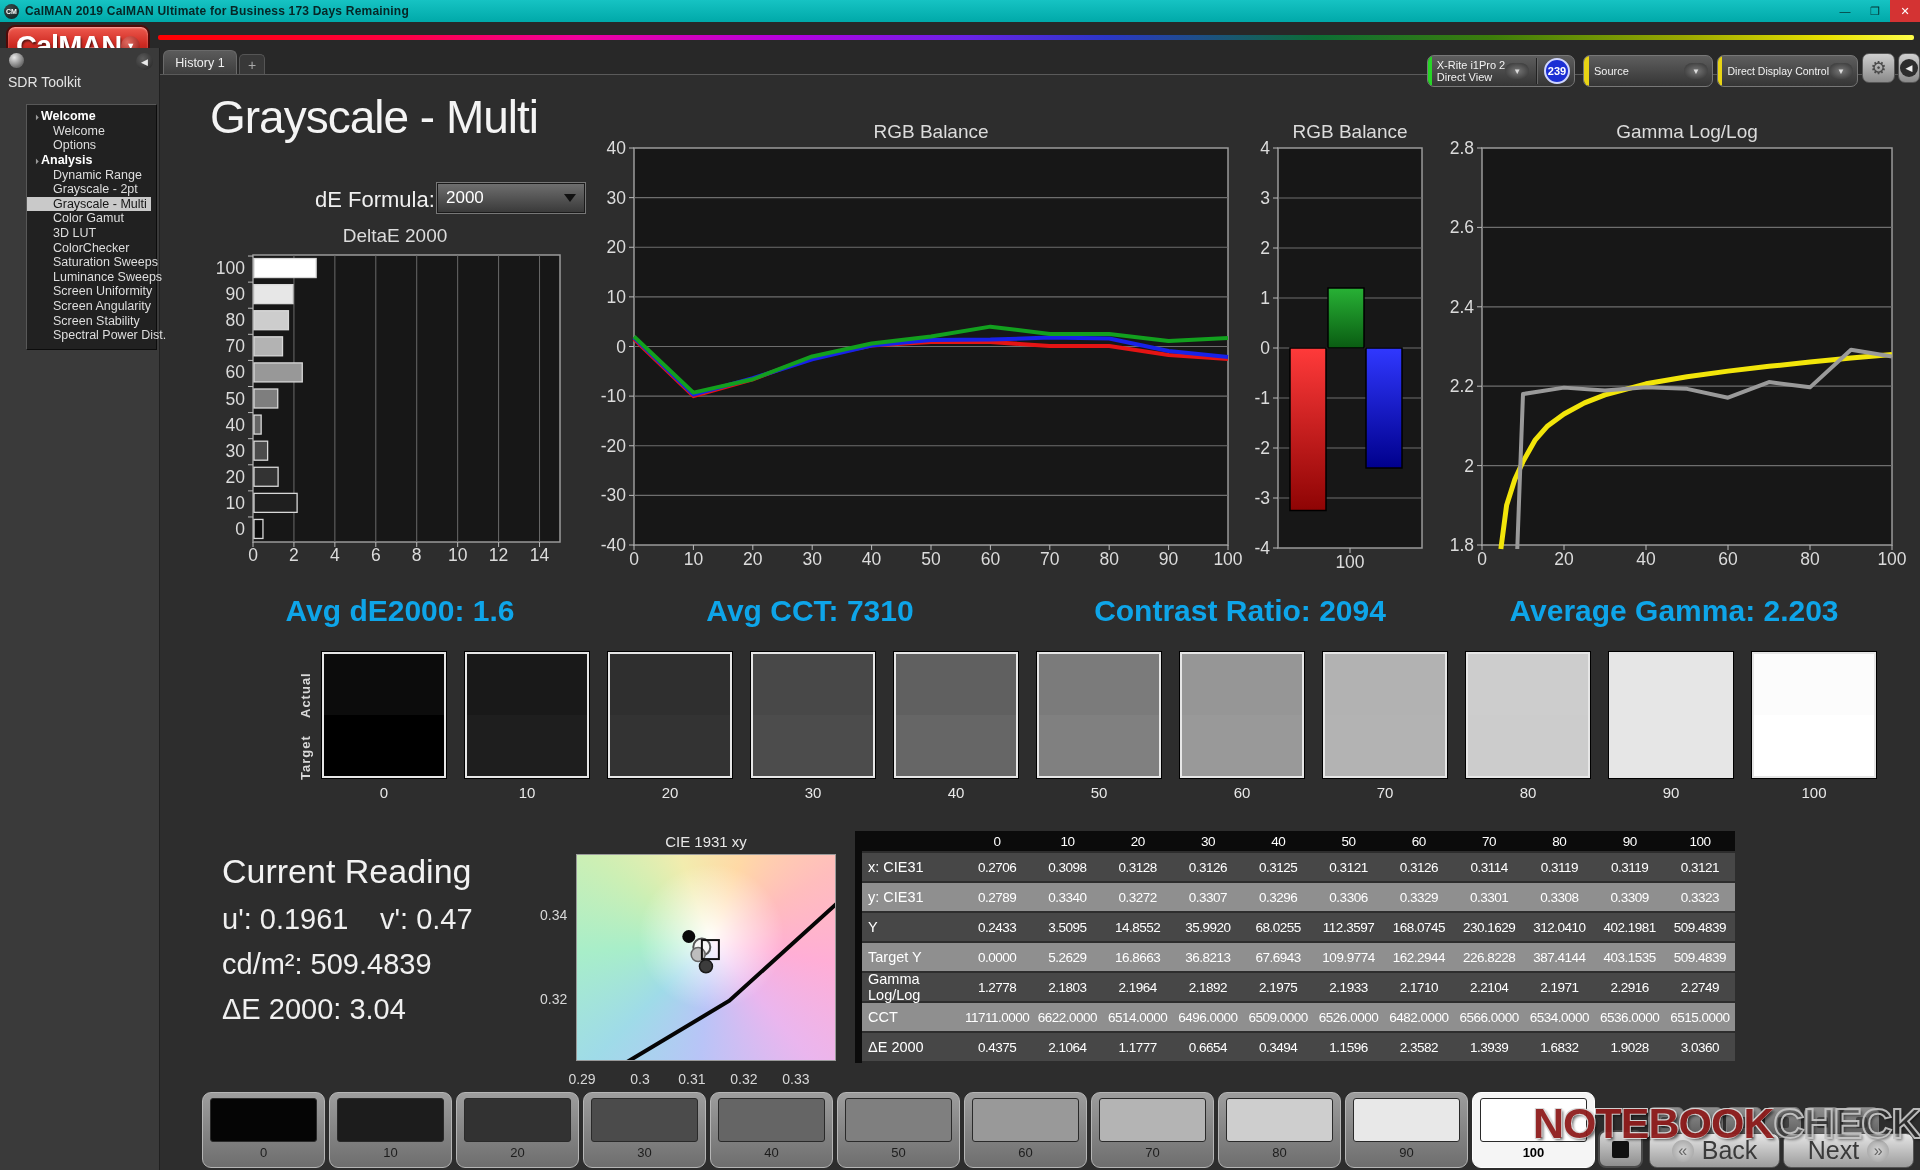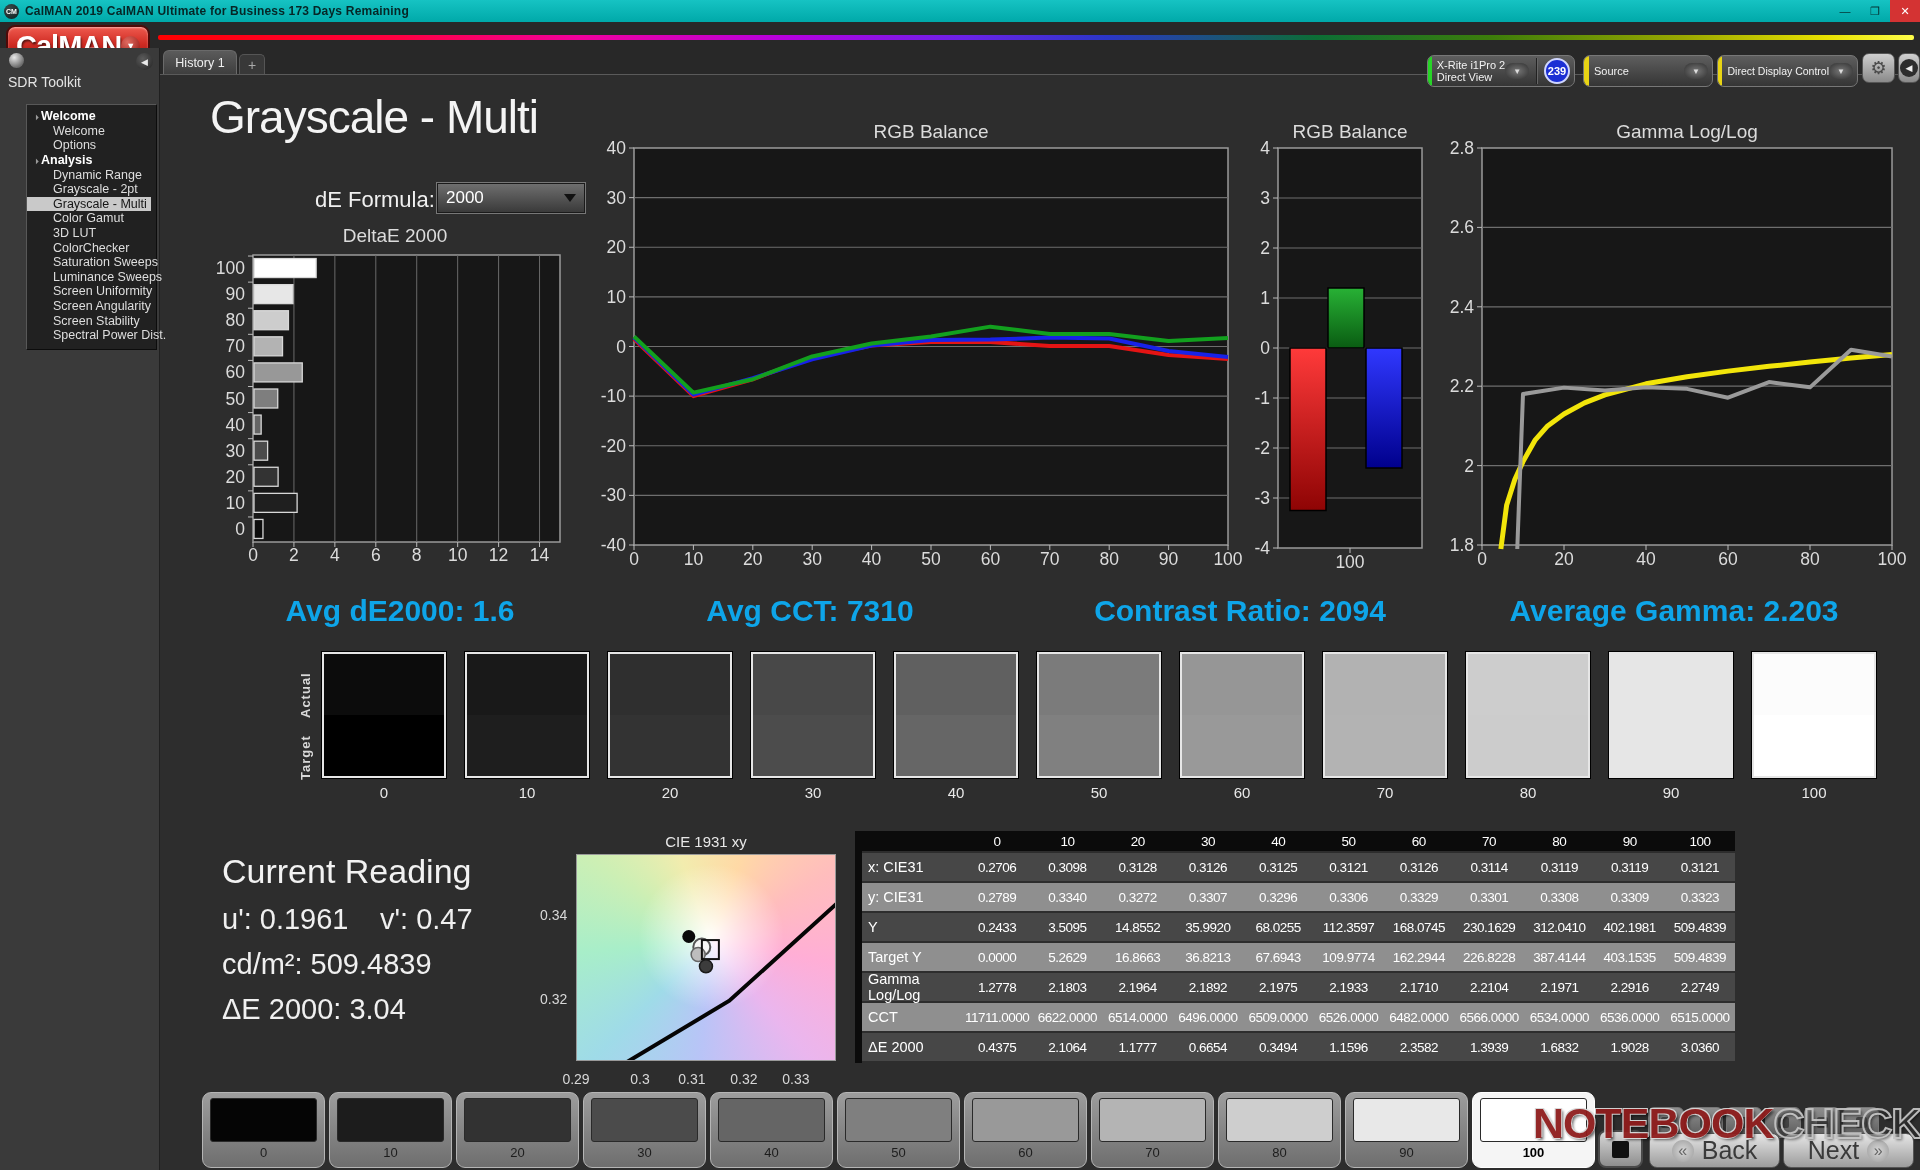--- a/index.html
+++ b/index.html
@@ -548,21 +548,21 @@
     <svg id="cie-overlay" width="258" height="205" style="position:absolute;left:0;top:0;">
         <path d="M 49.91999999999999 207.06000000000003 L 152.35999999999996 145.74000000000004 L 259.99999999999994 48.30000000000004" fill="none" stroke="#050505" stroke-width="4"></path>
         <circle cx="111.79999999999981" cy="81.48000000000012" r="6.5" fill="#0a0a0a"></circle>
         <circle cx="124.79999999999983" cy="91.98000000000013" r="8.5" fill="#f6f6f6" stroke="#555" stroke-width="2"></circle>
         <circle cx="121.15999999999994" cy="99.53999999999999" r="7" fill="#bdbdbd" stroke="#666" stroke-width="1.5"></circle>
         <rect x="124.87999999999988" y="85.08000000000013" width="17" height="19" fill="none" stroke="#111" stroke-width="2"></rect>
         <circle cx="128.95999999999995" cy="111.3000000000001" r="6.5" fill="#3c3c3c" stroke="#1a1a1a" stroke-width="1.5"></circle>
       </svg>
   </div>
   <div id="cie-xlabels">
-      <span style="left: 0;">0.29</span>
+      <span style="left: 6px;">0.29</span>
       <span style="left: 63.96px;">0.3</span>
       <span style="left: 115.96px;">0.31</span>
       <span style="left: 167.96px;">0.32</span>
       <span style="left: 219.96px;">0.33</span>
     </div>
 </div>
 
 <div id="detail-table" class="abs">
     <div class="t-row header">
       <div class="t-cell t-label"></div>

